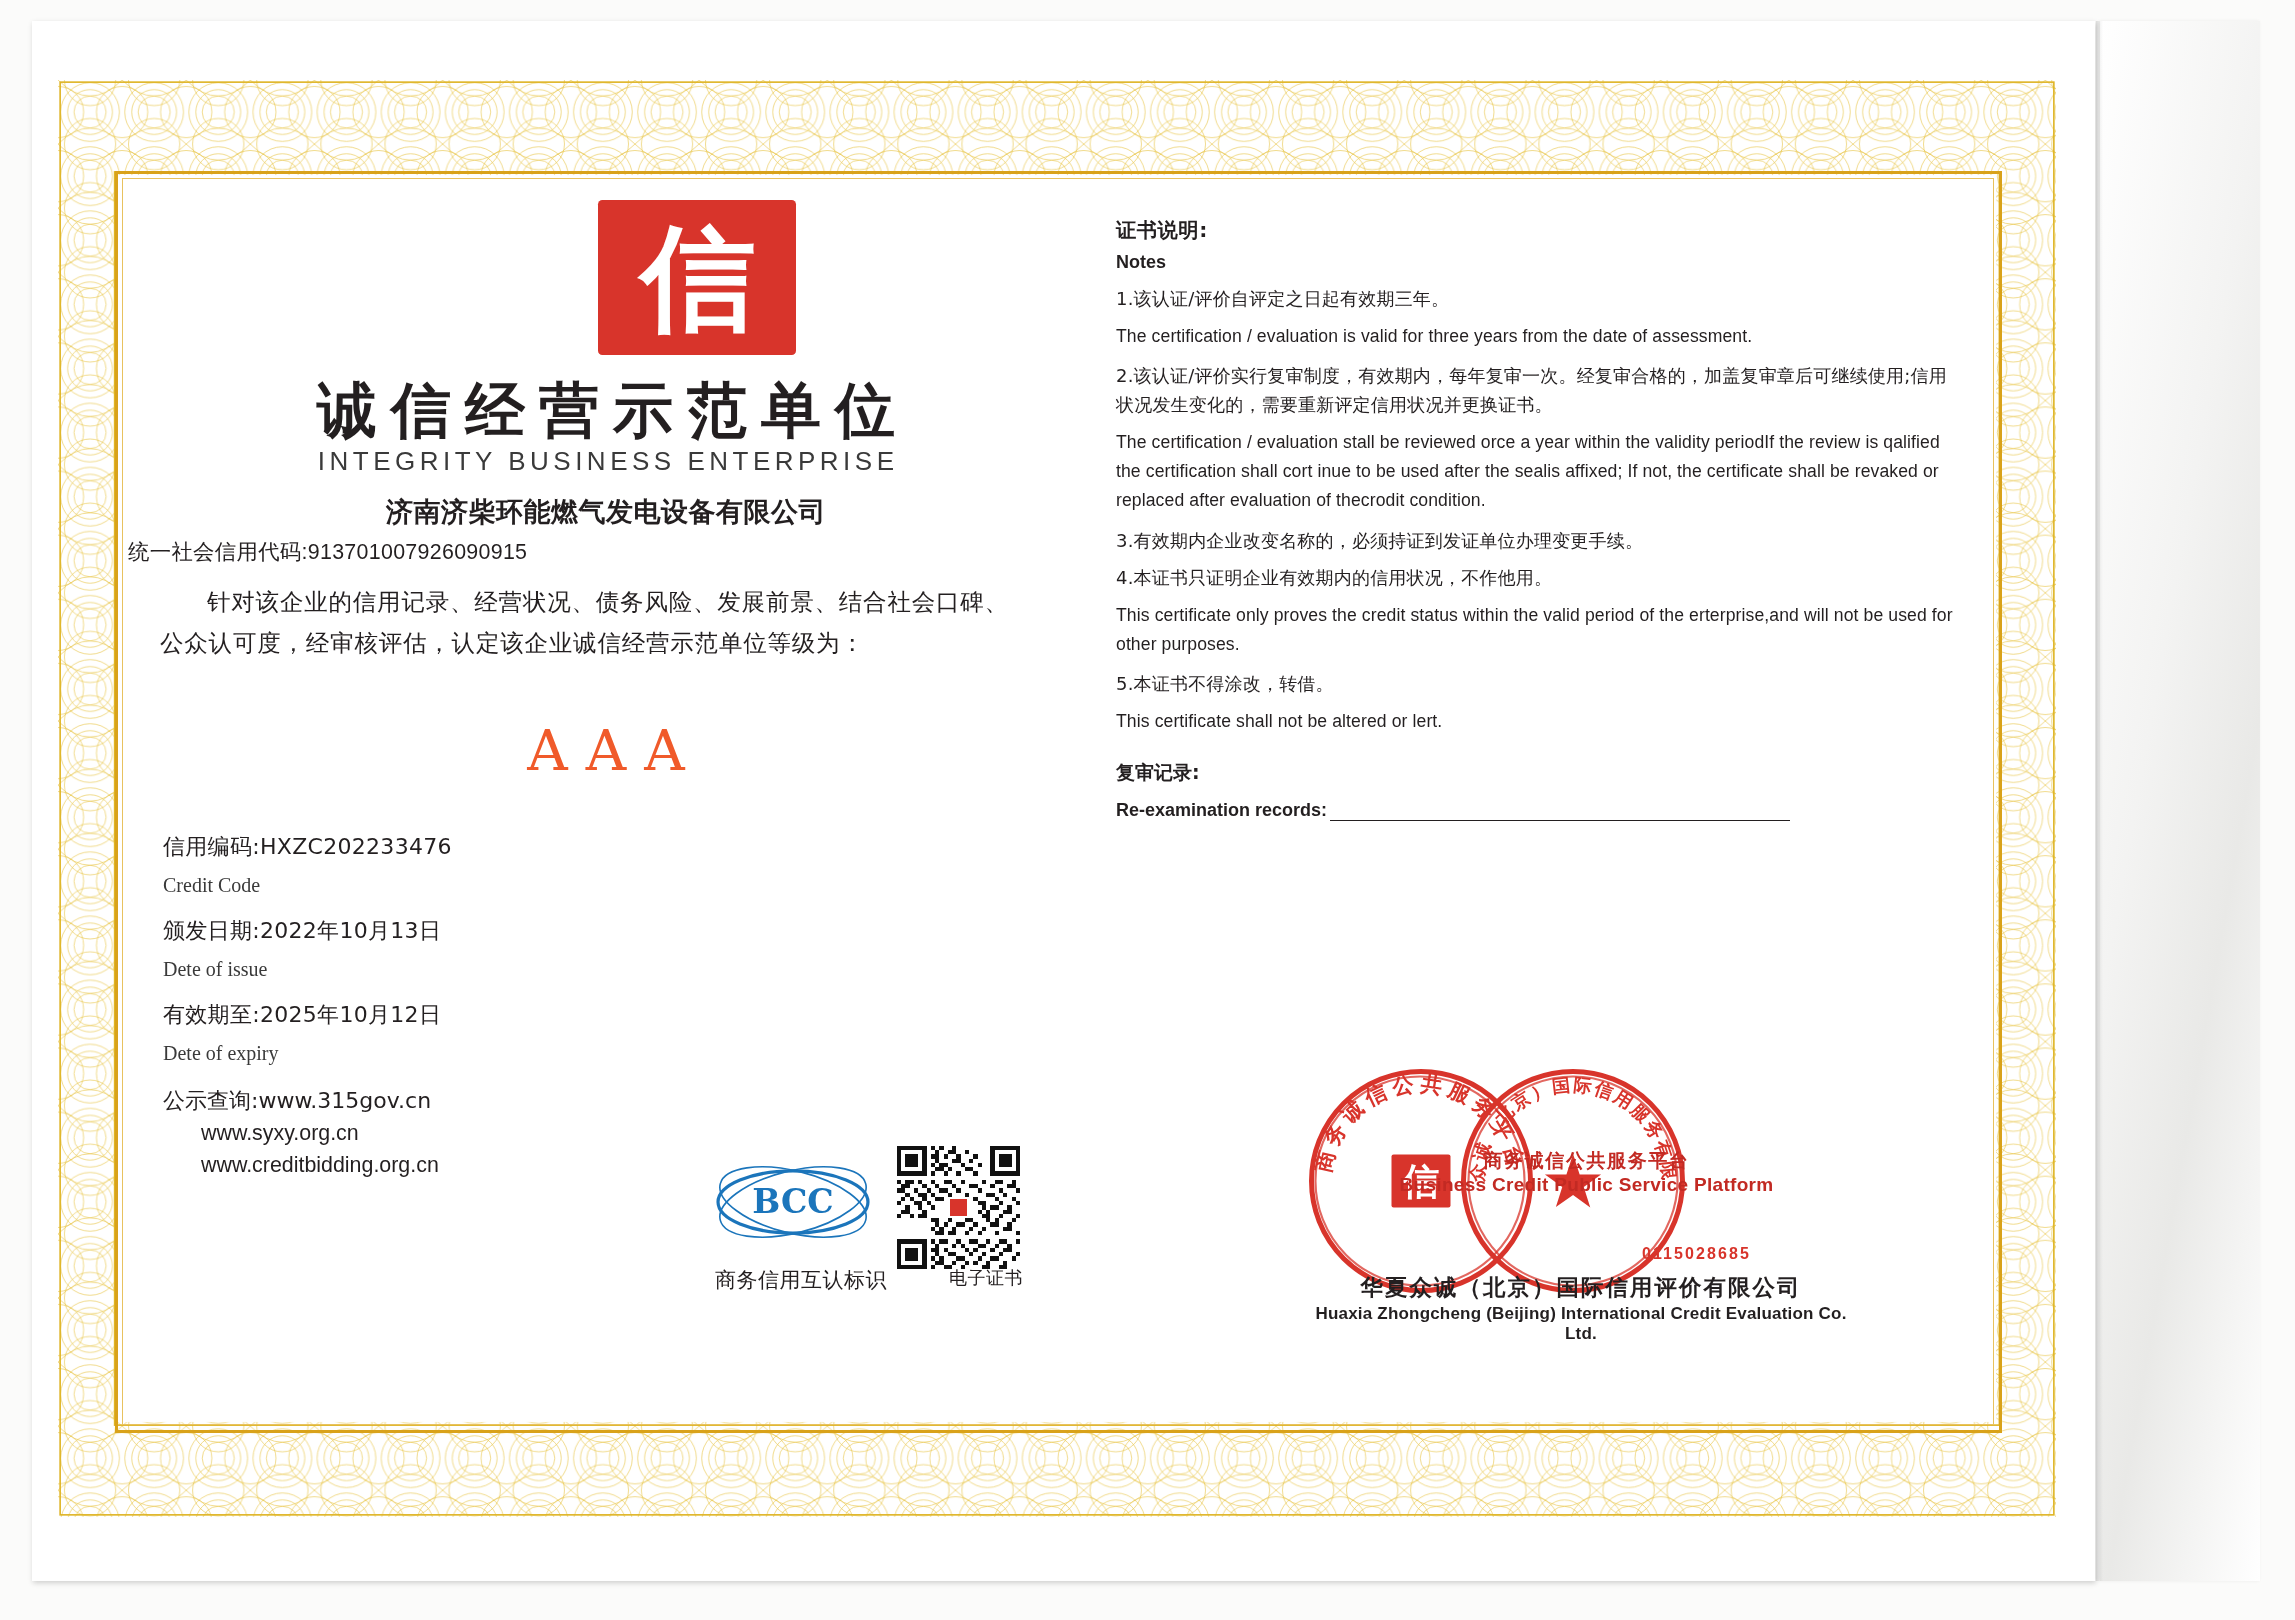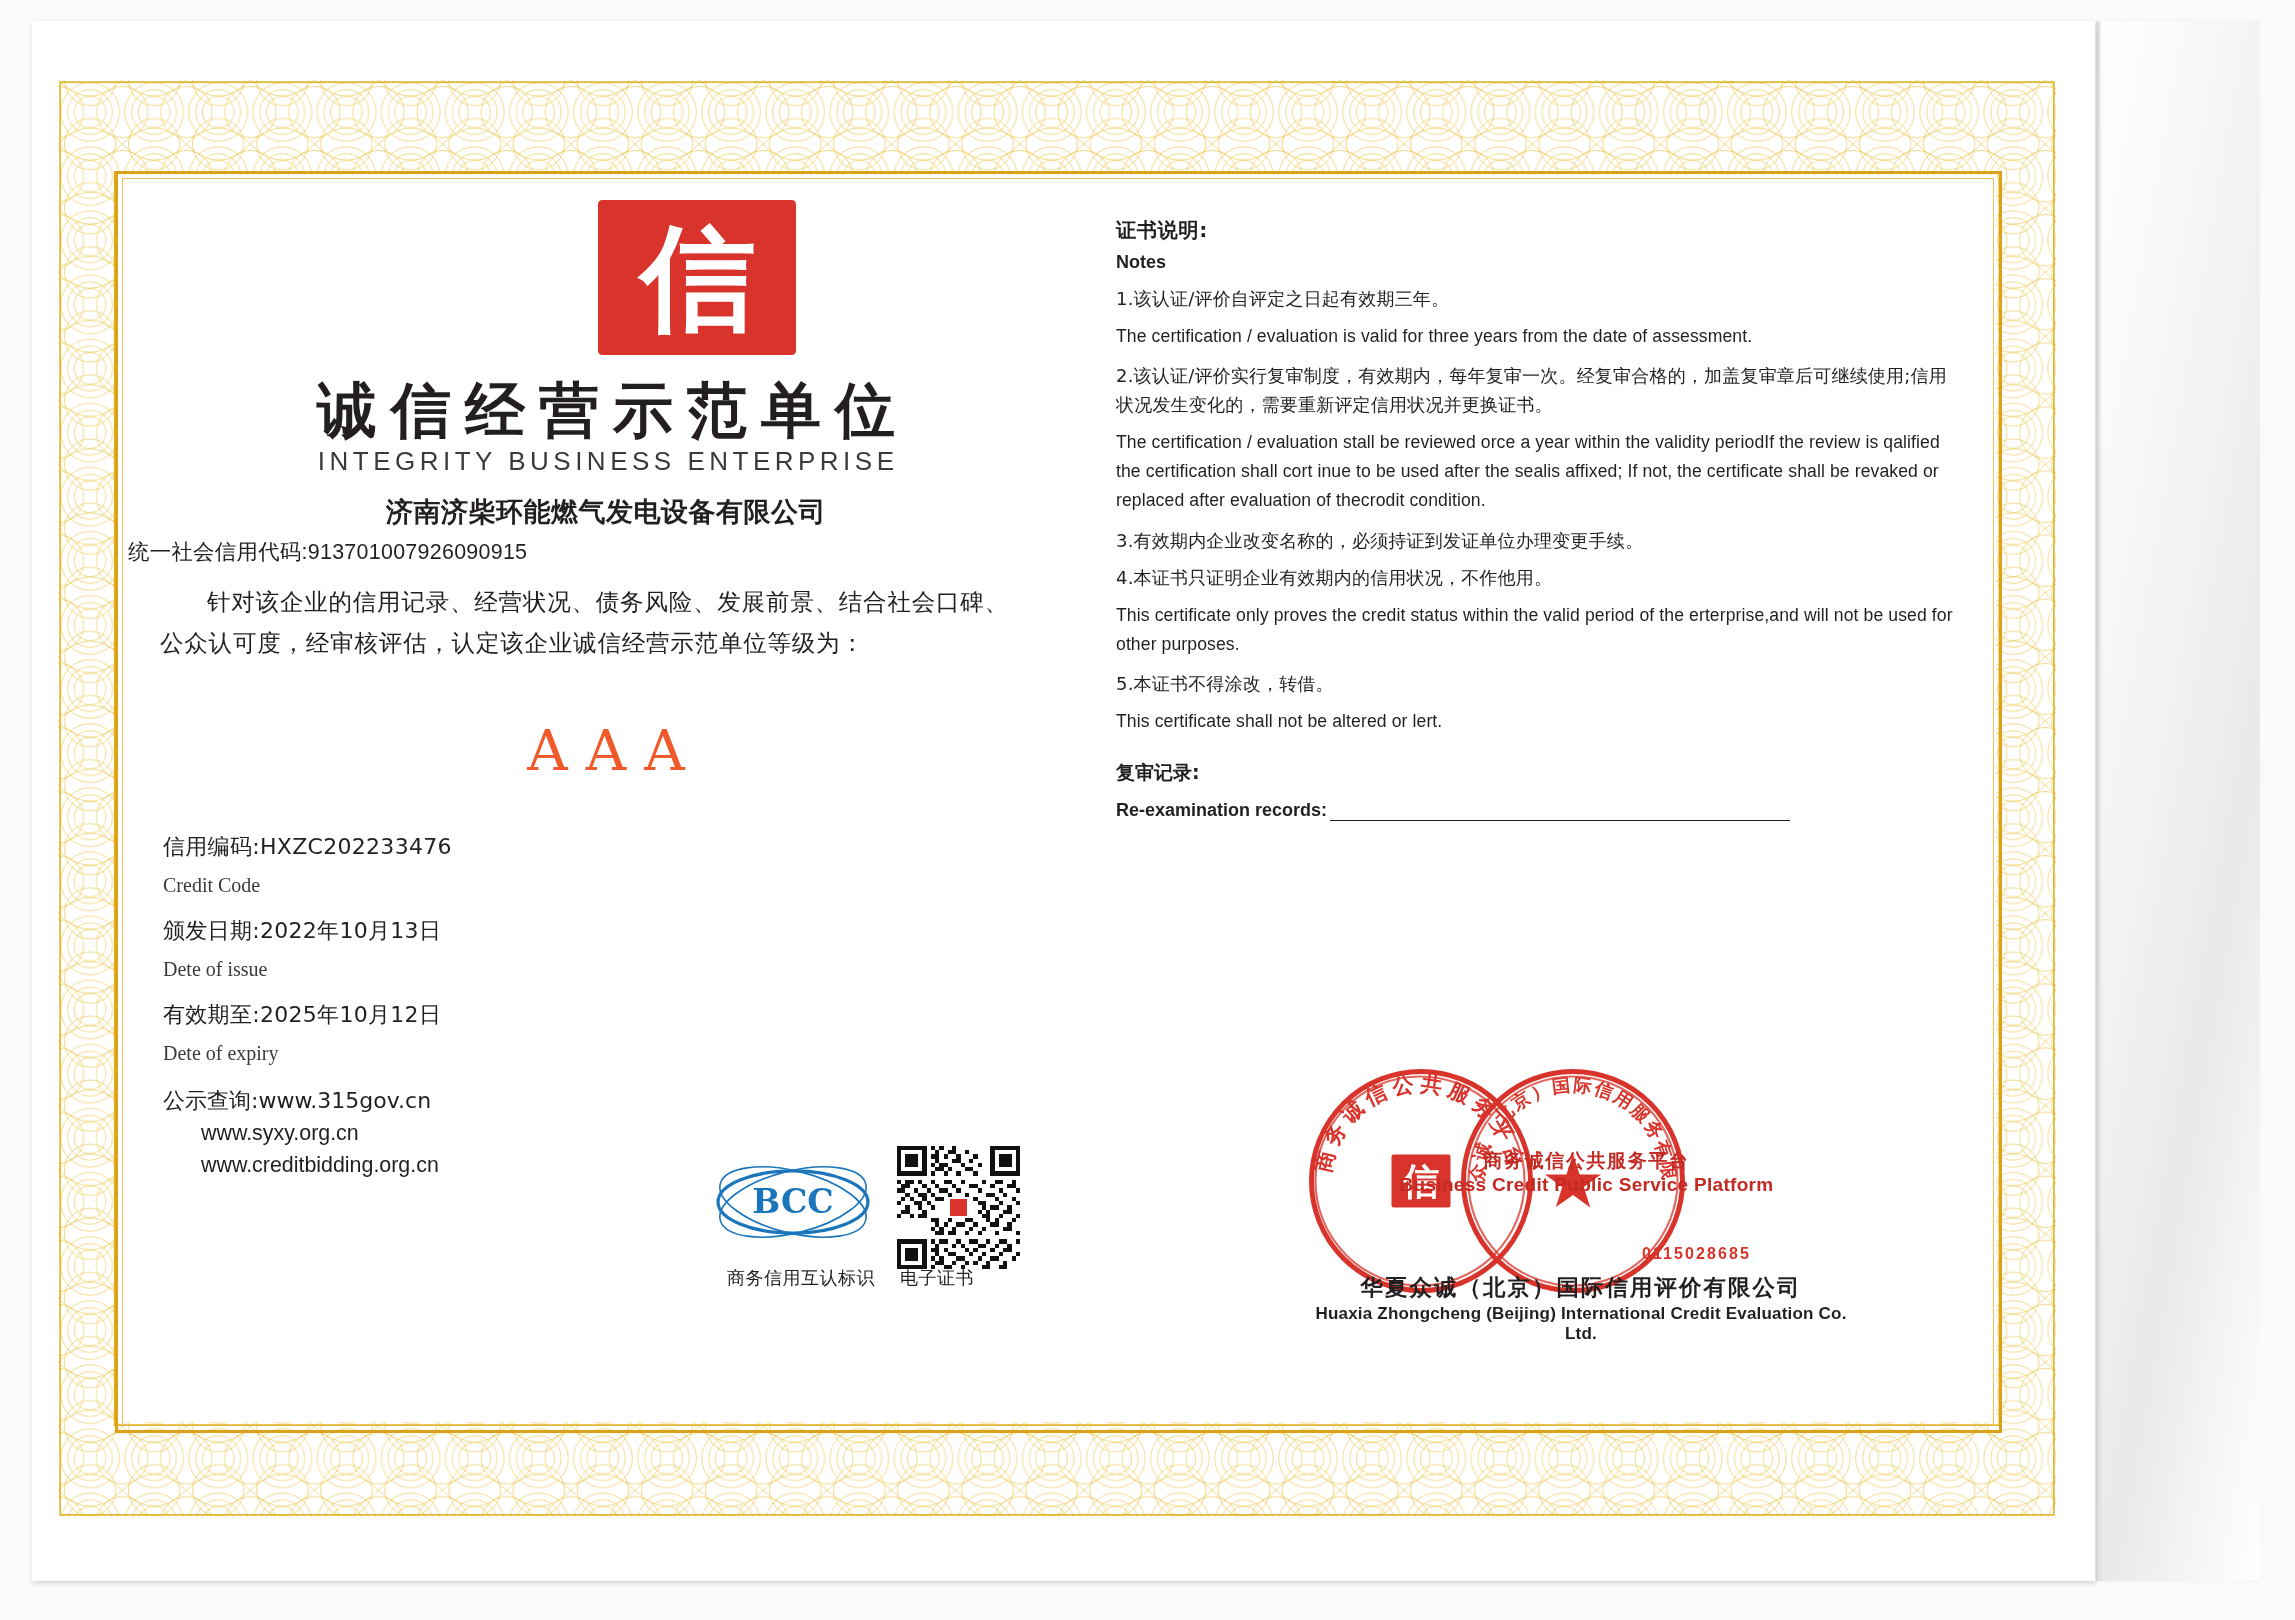--- a/index.html
+++ b/index.html
@@ -194,24 +194,24 @@
     position:absolute; left:0; top:5.3px; width:166px; height:102px;
   }
   .bcc svg { width:166px; height:102px; display:block;}
   .qr {
     position:absolute; left:187px; top:0px; width:123px; height:123px;
     background:#ffffff;
   }
   .qr svg{display:block}
   .mark-cap1 {
     position:absolute; left:-16px; top:120px; width:214px; text-align:center;
-    font-family:"DejaVu Sans", sans-serif; font-size:18px; color:#231f20; letter-spacing:0.5px;
+    font-family:"DejaVu Sans", sans-serif; font-size:21px; color:#231f20; letter-spacing:0.5px;
   }
   .mark-cap2 {
-    position:absolute; left:190px; top:120px; width:123px; text-align:left;
+    position:absolute; left:190px; top:120px; width:123px; text-align:right;
     font-family:"DejaVu Sans", sans-serif; font-size:18px; color:#231f20; letter-spacing:0.5px;
   }
 
   
   .notes-title-cn {
     font-family:"DejaVu Sans", sans-serif;
     font-weight:bold; font-size:20.3px; color:#231f20; letter-spacing:0.5px;
     margin-bottom:7.5px;
   }
   .notes-title-en {

